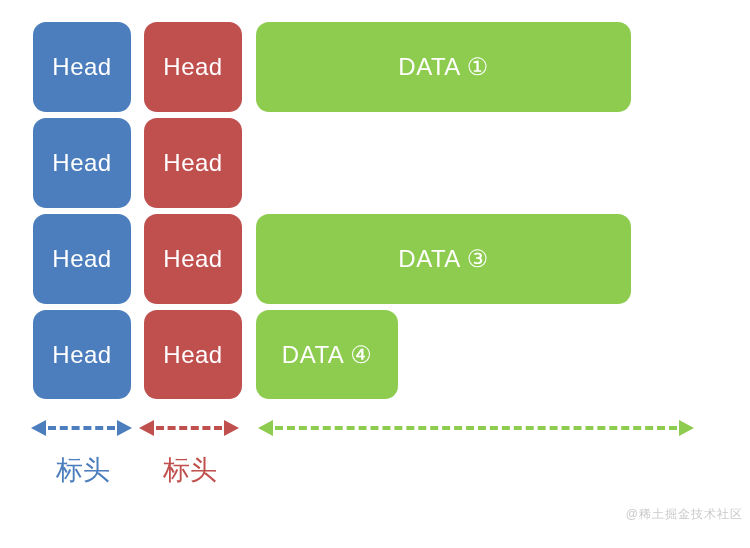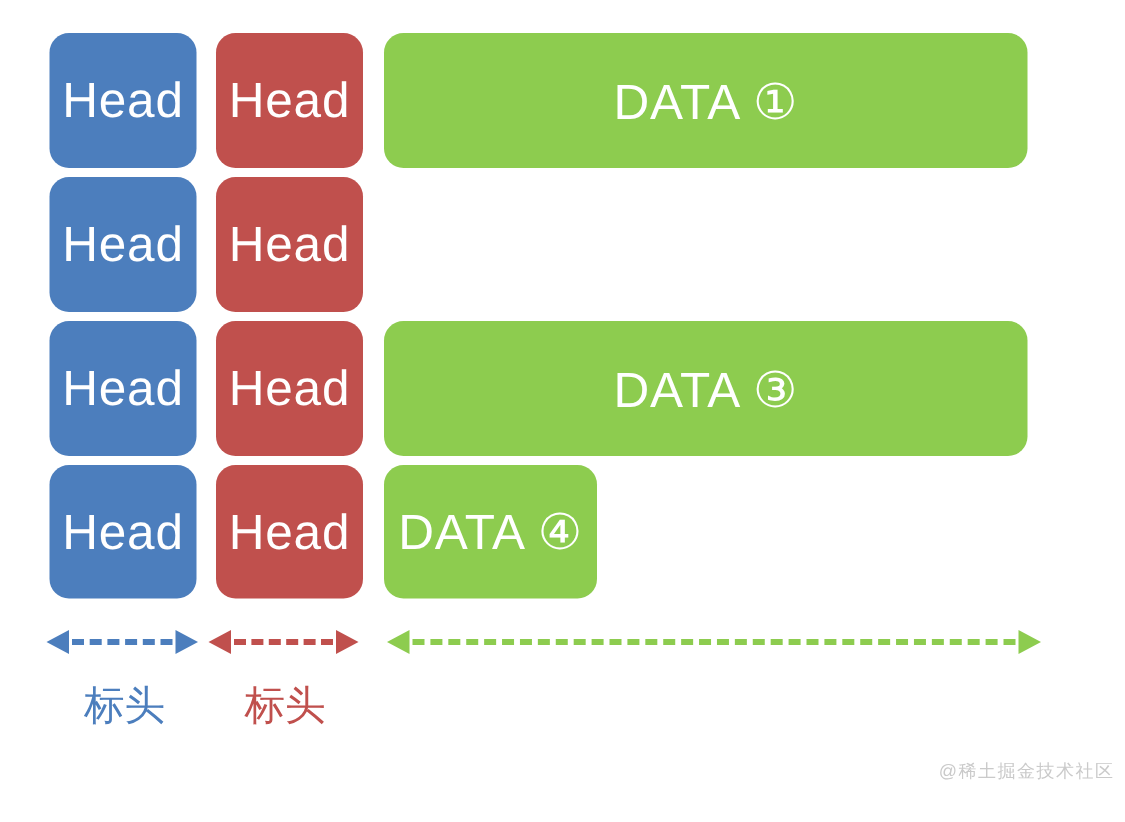--- a/index.html
+++ b/index.html
@@ -10,30 +10,30 @@
     background: #ffffff;
     overflow: hidden;
     font-family: "Liberation Sans", sans-serif;
   }
 
   
   .box {
     position: absolute;
     border-radius: 13px;
     color: #ffffff;
-    font-size: 33px;
+    font-size: 24px;
     display: flex;
     align-items: center;
     justify-content: center;
     letter-spacing: 0.5px;
     white-space: nowrap;
   }
   .col-eth  { left: 33px;  width: 98px;  background: var(--blue); }
   .col-ip   { left: 144px; width: 98px;  background: var(--red); }
-  .col-data { left: 256px; width: 429px; background: var(--green); }
+  .col-data { left: 256px; width: 375px; background: var(--green); }
   .col-data.short { width: 142px; text-align: center; }
   .r0 { top: 22px;  height: 90px; }
   .r1 { top: 118px; height: 90px; }
   .r2 { top: 214px; height: 90px; }
   .r3 { top: 310px; height: 89px; }
 
   
   .arrow {
     position: absolute;
     top: 419px;

